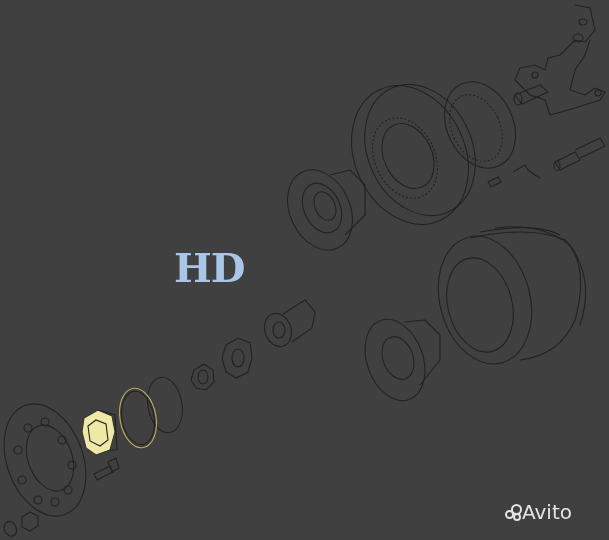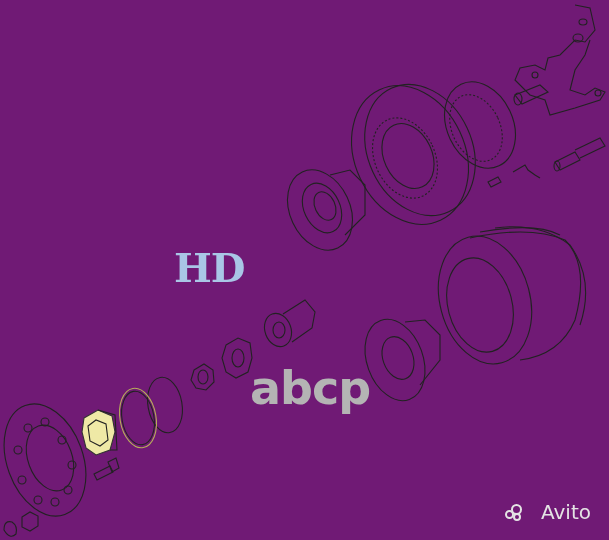--- a/index.html
+++ b/index.html
@@ -1,21 +1,21 @@
 <!DOCTYPE html>
 <html><head>
 <meta charset="utf-8">
 <style>
   html, body { margin:0; padding:0; background:#ffffff; }
-  .canvas { position:relative; width:609px; height:540px; overflow:hidden; background:#701a75; font-family:"Liberation Sans", sans-serif; }
+  .canvas { position:relative; width:609px; height:540px; overflow:hidden; background:#404040; font-family:"Liberation Sans", sans-serif; }
   svg.diagram { position:absolute; left:0; top:0; }
   .wm-hd { position:absolute; left:174px; top:248px; font-family:"DejaVu Serif", serif; font-weight:bold; font-size:40px; color:#a9c6e6; letter-spacing:-1px; line-height:1; }
   .wm-parts { position:absolute; left:262px; top:256px; font-family:"Liberation Sans", sans-serif; font-weight:bold; font-size:30px; color:#a9c6e6; letter-spacing:2px; line-height:1; }
   .wm-abcp { position:absolute; left:250px; top:365px; font-family:"DejaVu Sans", sans-serif; font-weight:bold; font-size:46px; color:#b4b4b4; letter-spacing:-1px; line-height:1; }
-  .wm-avito { position:absolute; left:505px; top:502px; font-family:"DejaVu Sans", sans-serif; font-size:20px; color:#e4e4e4; line-height:1; display:flex; align-items:center; gap:20px; }
+  .wm-avito { position:absolute; left:505px; top:502px; font-family:"DejaVu Sans", sans-serif; font-size:20px; color:#e4e4e4; line-height:1; display:flex; align-items:center; gap:1px; }
   .avito-dots { position:relative; width:16px; height:16px; }
   .avito-dots span { position:absolute; border-radius:50%; border:2px solid #e4e4e4; }
 </style>
 </head>
 <body>
 
 <div class="canvas">
   <svg class="diagram" width="609" height="540" viewBox="0 0 609 540" fill="none" stroke="#222" stroke-width="1.1">
 
     <g>
@@ -115,21 +115,20 @@
         <circle cx="22" cy="480" r="4"></circle>
       <circle cx="18" cy="450" r="4"></circle>
     </g>
 
     <path d="M22 517 L30 512 L38 516 L38 526 L30 531 L22 527 Z"></path>
 
     <path d="M4 530 Q4 520 12 522 Q18 526 16 534 Q10 540 4 530 Z"></path>
   </svg>
 
   <div class="wm-hd">HD</div>
-  <div class="wm-abcp">abcp</div>
   <div class="wm-avito">
     <div class="avito-dots">
       <span style="left:0;top:6px;width:5px;height:5px;"></span>
       <span style="left:6px;top:0;width:7px;height:7px;"></span>
       <span style="left:8px;top:9px;width:4px;height:4px;"></span>
     </div>
     <span>Avito</span>
   </div>
 </div>
 

